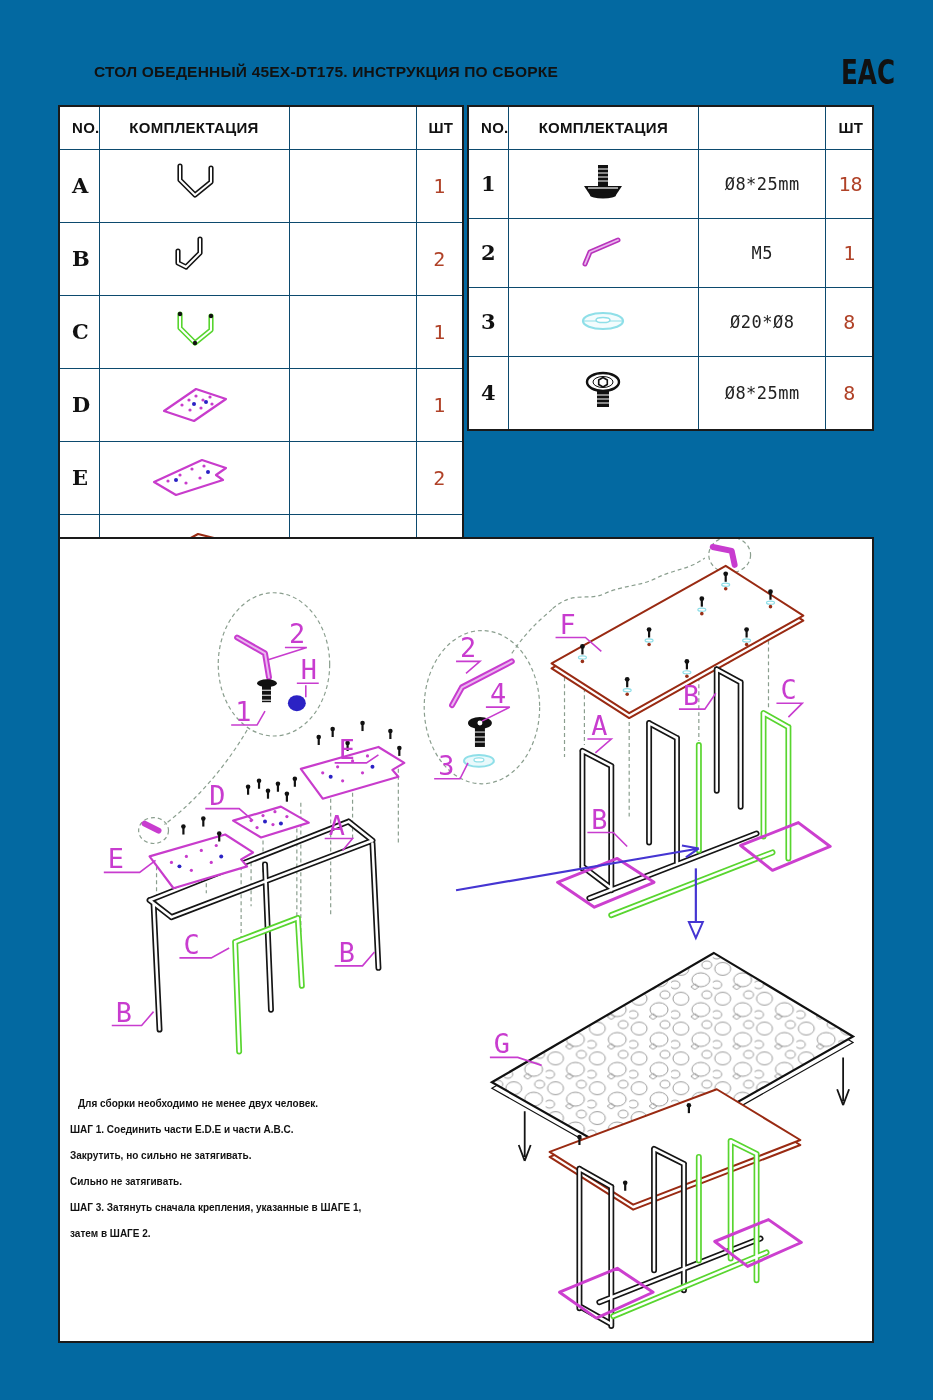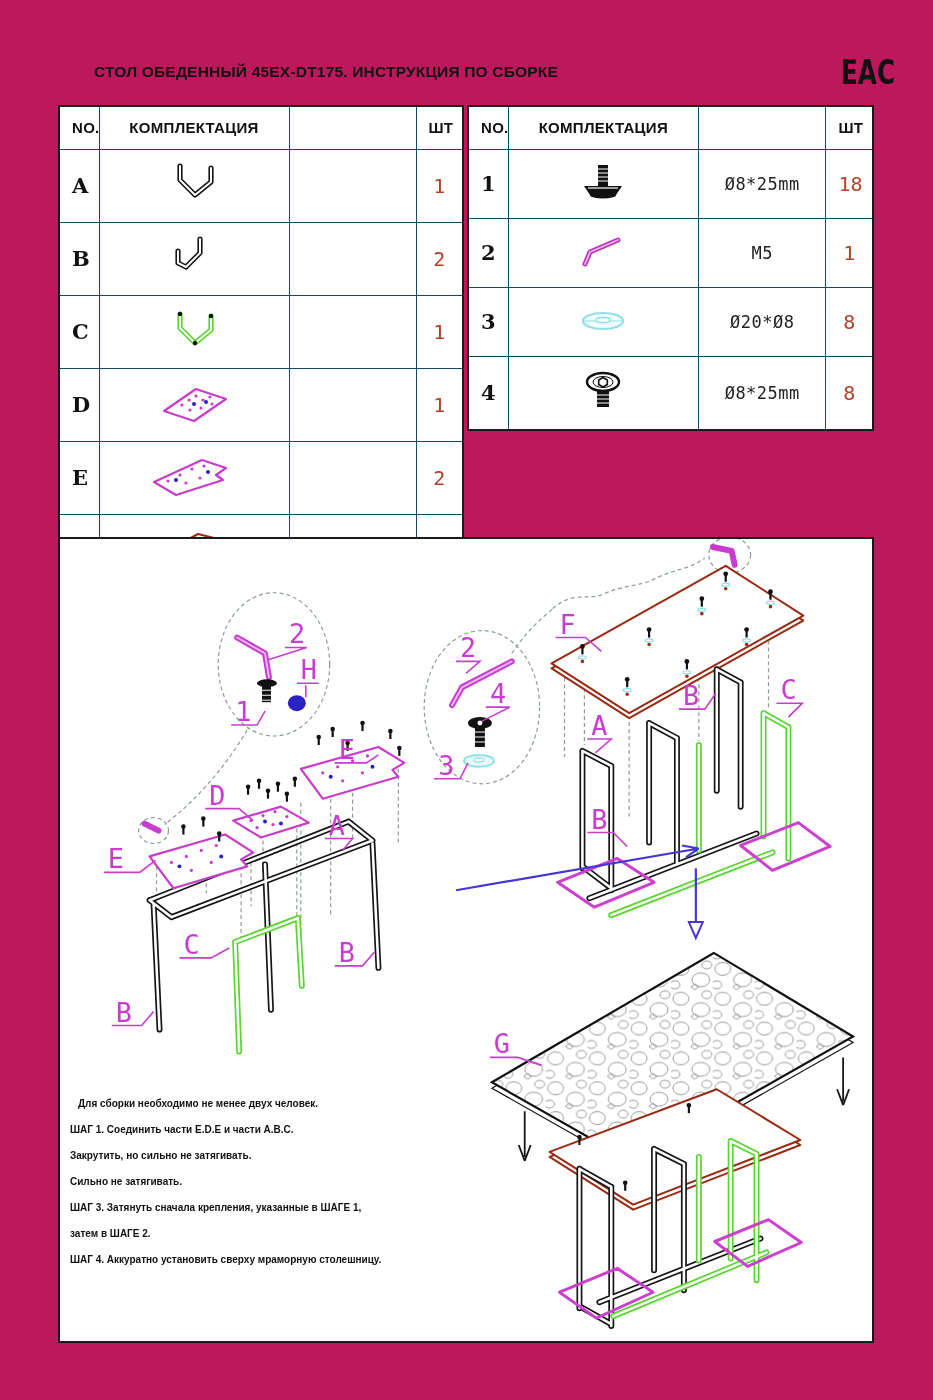--- a/index.html
+++ b/index.html
@@ -1,16 +1,16 @@
 <!DOCTYPE html>
 <html><head>
 <meta charset="utf-8">
 <style>
   html,body{margin:0;padding:0;background:#e8e8e8}
-  .page{position:relative;width:933px;height:1400px;background:#be185d;margin:0 auto;
+  .page{position:relative;width:933px;height:1400px;background:#0369a1;margin:0 auto;
         font-family:"Liberation Sans",sans-serif;color:#111;overflow:hidden}
   .title{position:absolute;left:94px;top:63px;font-size:15.5px;font-weight:bold;letter-spacing:.2px}
   .eac{position:absolute;left:840px;top:52px}
   .eac text{font-family:"DejaVu Sans",sans-serif;font-weight:bold;font-size:34px;fill:#111}
 
   table.parts{position:absolute;top:105px;border-collapse:collapse;table-layout:fixed;background:#fff;
               border:2px solid #1a1a1a}
   table.tleft{left:58px;width:406px}
   table.tright{left:467px;width:407px}
   .parts td{border:1px solid #0c4a6e;padding:12px;overflow:hidden}
@@ -260,21 +260,20 @@
 
   <div class="diagram-box">
 
     <div class="steps">
       <div class="s-intro">Для сборки необходимо не менее двух человек.</div>
       <div>ШАГ 1. Соединить части E.D.E и части A.B.C.</div>
       <div>Закрутить, но сильно не затягивать.</div>
       <div>Сильно не затягивать.</div>
       <div>ШАГ 3. Затянуть сначала крепления, указанные в ШАГЕ 1,</div>
       <div>затем в ШАГЕ 2.</div>
-      <div>ШАГ 4. Аккуратно установить сверху мраморную столешницу.</div>
     </div>
 
     <svg class="diag" viewBox="58 537 816 806">
       <defs>
         <pattern id="marbleP" width="42" height="30" patternUnits="userSpaceOnUse">
           <rect width="42" height="30" fill="#fff"></rect>
           <g fill="none" stroke="#9b9b9b" stroke-width="1">
             <ellipse cx="10" cy="9" rx="8" ry="6.5"></ellipse>
               <ellipse cx="30" cy="20" rx="9" ry="7"></ellipse>
             <ellipse cx="36" cy="5" rx="5" ry="4"></ellipse>

